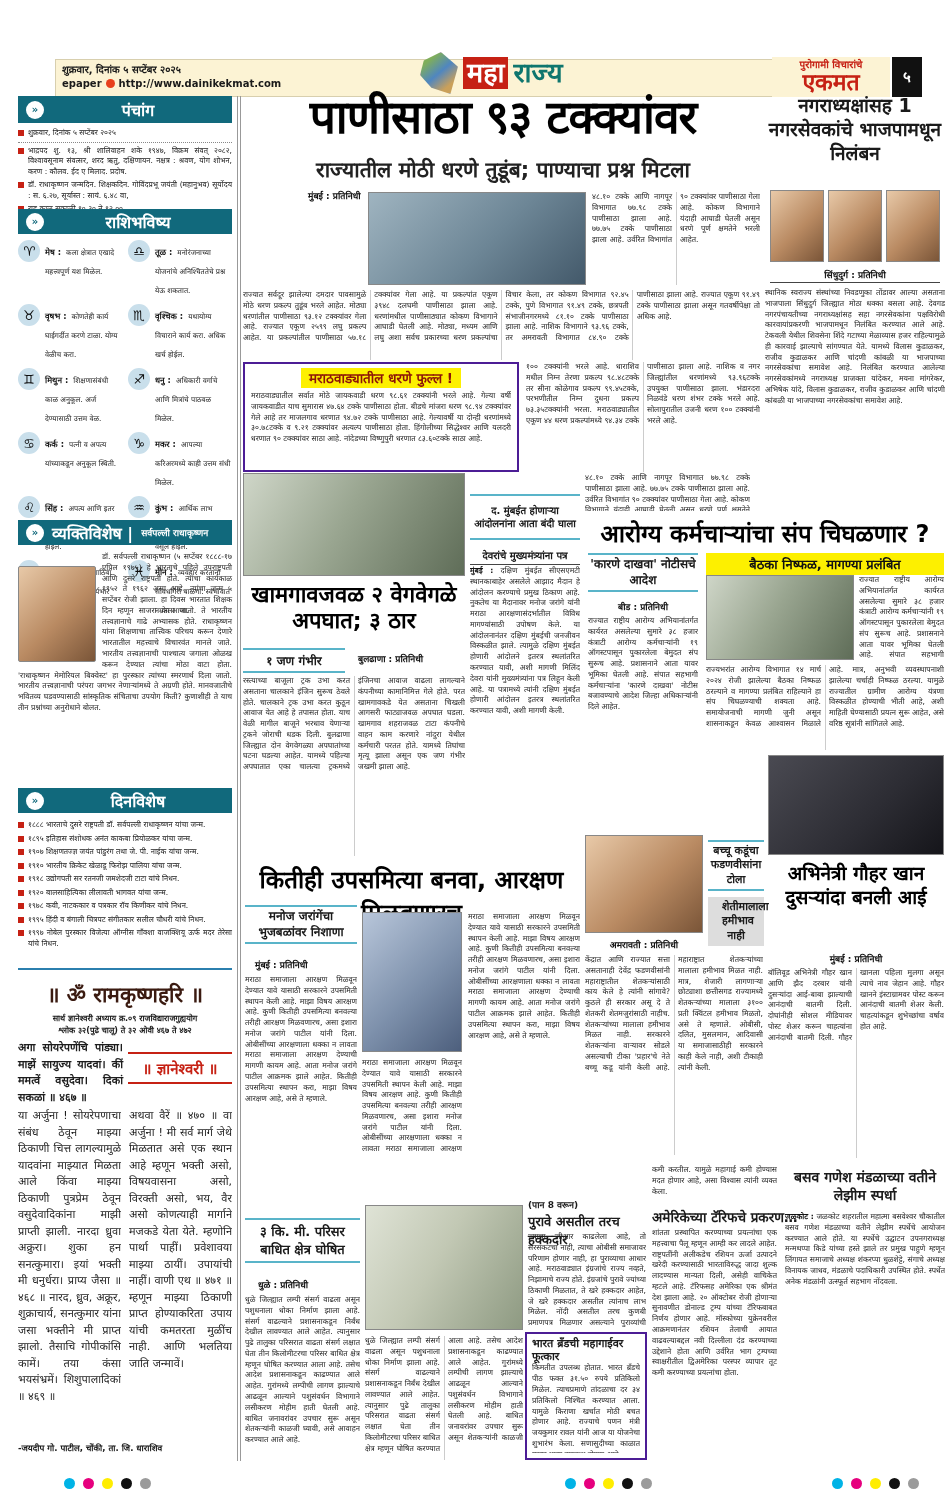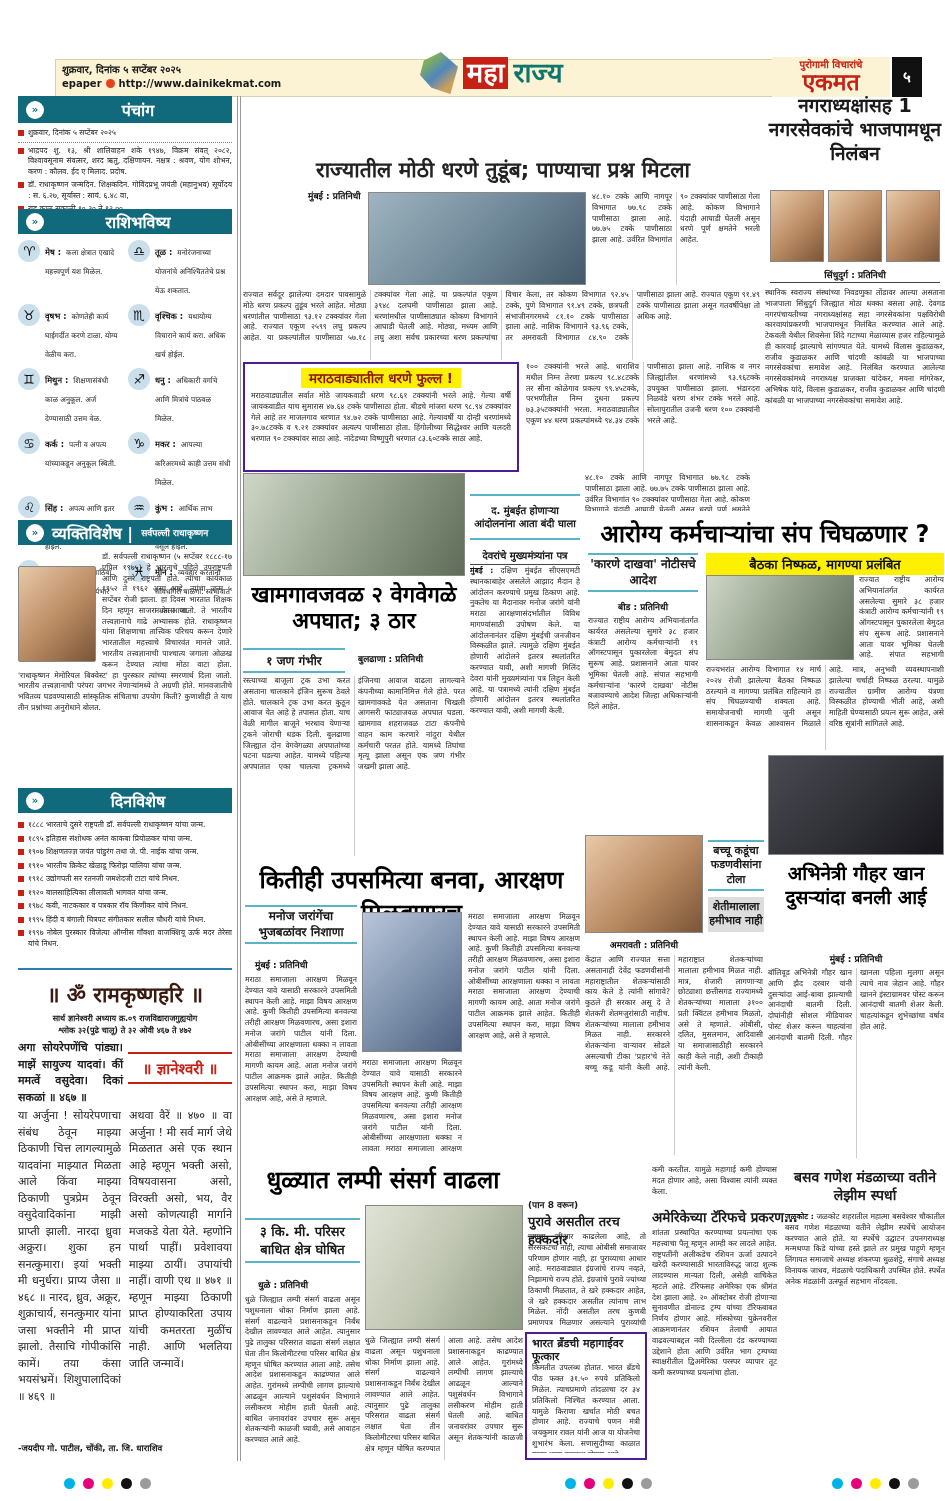--- a/index.html
+++ b/index.html
@@ -197,20 +197,21 @@
   <div class="abs" style="left:18px;top:968px;width:214px;border-top:2px solid #2b7fae;"></div>
   <div class="abs center bold" style="left:18px;top:980px;width:214px;font-size:21px;color:#3a1a10;">॥ ॐ रामकृष्णहरि ॥</div>
   <div class="abs center bold" style="left:18px;top:1012px;width:214px;font-size:8px;">सार्थ ज्ञानेश्वरी अध्याय क्र.०९ राजविद्याराजगुह्ययोग</div>
   <div class="abs center bold" style="left:18px;top:1024px;width:214px;font-size:8px;">श्लोक ३२(पुढे चालू) ते ३२ ओवी ४६७ ते ४७२</div>
   <div class="abs verse bold" style="left:18px;top:1040px;width:105px;">अगा सोयरेपणेंचि पांड्या। माझें सायुज्य यादवां। कीं ममत्वें वसुदेवा। दिकां सकळां ॥ ४६७ ॥</div>
   <div class="abs center g-logo" style="left:128px;top:1052px;width:104px;font-size:15px;padding:4px 0;">॥ ज्ञानेश्वरी ॥</div>
   <div class="abs verse" style="left:18px;top:1108px;width:103px;height:330px;overflow:hidden;">या अर्जुना ! सोयरेपणाचा संबंध ठेवून माझ्या ठिकाणी चित्त लागल्यामुळे यादवांना माझ्यात मिळता आले किंवा माझ्या ठिकाणी पुत्रप्रेम ठेवून वसुदेवादिकांना माझी प्राप्ती झाली. नारदा ध्रुवा अक्रुरा। शुका हन सनत्कुमारा। इयां भक्ती मी धनुर्धरा। प्राप्य जैसा ॥ ४६८ ॥ नारद, ध्रुव, अक्रूर, शुक्राचार्य, सनत्कुमार यांना जसा भक्तीने मी प्राप्त झालो. तैसाचि गोपीकांसि कामें। तया कंसा भयसंभ्रमें। शिशुपालादिकां ॥ ४६९ ॥</div>
   <div class="abs verse" style="left:129px;top:1108px;width:103px;height:330px;overflow:hidden;">अथवा वैरें ॥ ४७० ॥ वा अर्जुना ! मी सर्व मार्ग जेथे मिळतात असे एक स्थान आहे म्हणून भक्ती असो, विषयवासना असो, विरक्ती असो, भय, वैर असो कोणत्याही मार्गाने मजकडे येता येते. म्हणोनि पार्था पाहीं। प्रवेशावया माझ्या ठायीं। उपायांची नाहीं। वाणी एथ ॥ ४७१ ॥ म्हणून माझ्या ठिकाणी प्राप्त होण्याकरिता उपाय यांची कमतरता मुळींच नाही. आणि भलतिया जाति जन्मावें।</div>
   <div class="abs bold" style="left:18px;top:1442px;width:214px;font-size:8.5px;">-जयदीप गो. पाटील, चोंकी, ता. जि. धाराशिव</div>
 
+  <div class="abs center h-xl" style="left:243px;top:92px;width:520px;font-size:46px;line-height:1.1;">पाणीसाठा ९३ टक्क्यांवर</div>
   <div class="abs center bold" style="left:253px;top:155px;width:500px;font-size:21px;color:#222;">राज्यातील मोठी धरणे तुडूंब; पाण्याचा प्रश्न मिटला</div>
   <div class="abs byline" style="left:308px;top:189px;">मुंबई : प्रतिनिधी</div>
   <div class="abs photo" style="left:368px;top:192px;width:218px;height:93px;"></div>
   <div class="abs body-txt cols2" style="left:592px;top:192px;width:168px;height:93px;overflow:hidden;">४८.१० टक्के आणि नागपूर विभागात ७७.९८ टक्के पाणीसाठा झाला आहे. ७७.७५ टक्के पाणीसाठा झाला आहे. उर्वरित विभागांत ९० टक्क्यांवर पाणीसाठा गेला आहे. कोकण विभागाने यंदाही आघाडी घेतली असून धरणे पूर्ण क्षमतेने भरली आहेत.</div>
   <div class="abs body-txt cols4" style="left:243px;top:290px;width:517px;height:70px;overflow:hidden;">राज्यात सर्वदूर झालेल्या दमदार पावसामुळे मोठे धरण प्रकल्प तुडूंब भरले आहेत. मोठ्या धरणांतील पाणीसाठा ९३.१२ टक्क्यांवर गेला आहे. राज्यात एकूण २५९९ लघु प्रकल्प आहेत. या प्रकल्पांतील पाणीसाठा ५७.१८ टक्क्यांवर गेला आहे. या प्रकल्पांत एकूण ३९४८ दलघमी पाणीसाठा झाला आहे. धरणांमधील पाणीसाठ्यात कोकण विभागाने आघाडी घेतली आहे. मोठ्या, मध्यम आणि लघु अशा सर्वच प्रकारच्या धरण प्रकल्पांचा विचार केला, तर कोकण विभागात ९२.४५ टक्के, पुणे विभागात ९१.४९ टक्के, छत्रपती संभाजीनगरमध्ये ८१.१० टक्के पाणीसाठा झाला आहे. नाशिक विभागाने ९३.९६ टक्के, तर अमरावती विभागात ८४.९० टक्के पाणीसाठा झाला आहे. राज्यात एकूण ९१.४९ टक्के पाणीसाठा झाला असून गतवर्षीपेक्षा तो अधिक आहे.</div>
 
   <div class="abs boxed" style="left:243px;top:362px;width:276px;height:110px;padding:4px 6px;">
     <div class="center" style="margin-bottom:3px;">
       <span class="ybar" style="display:inline-block;color:#8c1408;font-size:13.5px;padding:1px 8px;">मराठवाड्यातील धरणे फुल्ल !</span>
     </div>
@@ -249,37 +250,36 @@
   <div class="abs byline center" style="left:588px;top:600px;width:110px;">बीड : प्रतिनिधी</div>
   <div class="abs body-txt" style="left:588px;top:616px;width:110px;height:135px;overflow:hidden;">राज्यात राष्ट्रीय आरोग्य अभियानांतर्गत कार्यरत असलेल्या सुमारे ३८ हजार कंत्राटी आरोग्य कर्मचाऱ्यांनी १९ ऑगस्टपासून पुकारलेला बेमुदत संप सुरूच आहे. प्रशासनाने आता यावर भूमिका घेतली आहे. संपात सहभागी कर्मचाऱ्यांना 'कारणे दाखवा' नोटीस बजावण्याचे आदेश जिल्हा अधिकाऱ्यांनी दिले आहेत.</div>
   <div class="abs center ybar" style="left:706px;top:553px;width:238px;font-size:13px;padding:2px 0;">बैठका निष्फळ, मागण्या प्रलंबित</div>
   <div class="abs photo-crowd" style="left:706px;top:575px;width:148px;height:85px;"></div>
   <div class="abs body-txt cols2" style="left:706px;top:665px;width:238px;height:85px;overflow:hidden;">राज्यभरांत आरोग्य विभागात १४ मार्च २०२४ रोजी झालेल्या बैठका निष्फळ ठरल्याने व मागण्या प्रलंबित राहिल्याने हा संप चिघळण्याची शक्यता आहे. समायोजनाची मागणी जुनी असून शासनाकडून केवळ आश्वासन मिळाले आहे. मात्र, अनुभवी व्यवस्थापनाशी झालेल्या चर्चाही निष्फळ ठरल्या. यामुळे राज्यातील ग्रामीण आरोग्य यंत्रणा विस्कळीत होण्याची भीती आहे, अशी माहिती घेण्यासाठी प्रयत्न सुरू आहेत, असे वरिष्ठ सूत्रांनी सांगितले आहे.</div>
   <div class="abs body-txt" style="left:859px;top:575px;width:85px;height:85px;overflow:hidden;"><span>राज्यात राष्ट्रीय आरोग्य अभियानांतर्गत कार्यरत असलेल्या सुमारे ३८ हजार कंत्राटी आरोग्य कर्मचाऱ्यांनी १९ ऑगस्टपासून पुकारलेला बेमुदत संप सुरूच आहे. प्रशासनाने आता यावर भूमिका घेतली आहे. संपात सहभागी कर्मचाऱ्यांना 'कारणे दाखवा' नोटीस बजावण्याचे आदेश जिल्हा अधिकाऱ्यांनी दिले आहेत.</span></div>
 
   <div class="abs photo-warm" style="left:585px;top:835px;width:118px;height:98px;"></div>
   <div class="abs byline center" style="left:585px;top:938px;width:118px;">अमरावती : प्रतिनिधी</div>
   <div class="abs center bold sub-rules" style="left:708px;top:840px;width:56px;font-size:11px;padding:2px 0;line-height:1.3;">बच्चू कडूंचा फडणवीसांना टोला</div>
-  <div class="abs center bold" style="left:708px;top:897px;width:56px;font-size:11px;background:#ddd;padding:3px 0;line-height:1.3;">शेतीमालाला हमीभाव नाही</div>
+  <div class="abs center bold" style="left:708px;top:897px;width:56px;font-size:11px;background:#ddd;padding:3px 14px;line-height:1.3;">शेतीमालाला हमीभाव नाही</div>
   <div class="abs body-txt cols2" style="left:585px;top:955px;width:178px;height:200px;overflow:hidden;">केंद्रात आणि राज्यात सत्ता असतानाही देवेंद्र फडणवीसांनी महाराष्ट्रातील शेतकऱ्यांसाठी काय केले हे त्यांनी सांगावे? कुठले ही सरकार असू दे ते शेतकरी शेतमजुरांसाठी नाहीच. शेतकऱ्यांच्या मालाला हमीभाव मिळत नाही. सरकारने शेतकऱ्यांना वाऱ्यावर सोडले असल्याची टीका 'प्रहार'चे नेते बच्चू कडू यांनी केली आहे. महाराष्ट्रात शेतकऱ्यांच्या मालाला हमीभाव मिळत नाही. मात्र, शेजारी लागणाऱ्या छोट्याशा छत्तीसगड राज्यामध्ये शेतकऱ्यांच्या मालाला ३१०० प्रती क्विंटल हमीभाव मिळतो, असे ते म्हणाले. ओबीसी, दलित, मुसलमान, आदिवासी या समाजासाठीही सरकारने काही केले नाही, अशी टीकाही त्यांनी केली.</div>
 
   <div class="abs photo-dark" style="left:768px;top:755px;width:176px;height:100px;"></div>
   <div class="abs center h-xl" style="left:768px;top:862px;width:176px;font-size:19px;line-height:1.25;letter-spacing:0;">अभिनेत्री गौहर खान दुसऱ्यांदा बनली आई</div>
   <div class="abs byline center" style="left:768px;top:952px;width:176px;">मुंबई : प्रतिनिधी</div>
   <div class="abs body-txt cols2" style="left:768px;top:968px;width:176px;height:190px;overflow:hidden;">बॉलिवूड अभिनेत्री गौहर खान आणि झैद दरबार यांनी दुसऱ्यांदा आई-बाबा झाल्याची आनंदाची बातमी दिली. दोघांनीही सोशल मीडियावर पोस्ट शेअर करून चाहत्यांना आनंदाची बातमी दिली. गौहर खानला पहिला मुलगा असून त्याचे नाव जेहान आहे. गौहर खानने इंस्टाग्रामवर पोस्ट करून आनंदाची बातमी शेअर केली. चाहत्यांकडून शुभेच्छांचा वर्षाव होत आहे.</div>
 
   <div class="abs center h-xl" style="left:243px;top:862px;width:337px;font-size:24px;letter-spacing:0;">कितीही उपसमित्या बनवा, आरक्षण मिळवणारच</div>
   <div class="abs center bold sub-rules" style="left:245px;top:905px;width:112px;font-size:12px;padding:2px 0;line-height:1.3;">मनोज जरांगेंचा भुजबळांवर निशाणा</div>
   <div class="abs byline" style="left:255px;top:958px;">मुंबई : प्रतिनिधी</div>
   <div class="abs photo" style="left:362px;top:912px;width:100px;height:140px;background:linear-gradient(135deg,#b8c6da,#7d90ab 55%,#4d5f7d);"></div>
   <div class="abs body-txt" style="left:468px;top:912px;width:112px;height:240px;overflow:hidden;">मराठा समाजाला आरक्षण मिळवून देण्यात यावे यासाठी सरकारने उपसमिती स्थापन केली आहे. माझा विषय आरक्षण आहे. कुणी कितीही उपसमित्या बनवल्या तरीही आरक्षण मिळवणारच, असा इशारा मनोज जरांगे पाटील यांनी दिला. ओबीसींच्या आरक्षणाला धक्का न लावता मराठा समाजाला आरक्षण देण्याची मागणी कायम आहे. आता मनोज जरांगे पाटील आक्रमक झाले आहेत. कितीही उपसमित्या स्थापन करा, माझा विषय आरक्षण आहे, असे ते म्हणाले.</div>
   <div class="abs body-txt" style="left:245px;top:975px;width:112px;height:178px;overflow:hidden;">मराठा समाजाला आरक्षण मिळवून देण्यात यावे यासाठी सरकारने उपसमिती स्थापन केली आहे. माझा विषय आरक्षण आहे. कुणी कितीही उपसमित्या बनवल्या तरीही आरक्षण मिळवणारच, असा इशारा मनोज जरांगे पाटील यांनी दिला. ओबीसींच्या आरक्षणाला धक्का न लावता मराठा समाजाला आरक्षण देण्याची मागणी कायम आहे. आता मनोज जरांगे पाटील आक्रमक झाले आहेत. कितीही उपसमित्या स्थापन करा, माझा विषय आरक्षण आहे, असे ते म्हणाले.</div>
   <div class="abs body-txt" style="left:362px;top:1058px;width:100px;height:95px;overflow:hidden;">मराठा समाजाला आरक्षण मिळवून देण्यात यावे यासाठी सरकारने उपसमिती स्थापन केली आहे. माझा विषय आरक्षण आहे. कुणी कितीही उपसमित्या बनवल्या तरीही आरक्षण मिळवणारच, असा इशारा मनोज जरांगे पाटील यांनी दिला. ओबीसींच्या आरक्षणाला धक्का न लावता मराठा समाजाला आरक्षण देण्याची मागणी कायम आहे. आता मनोज जरांगे पाटील आक्रमक झाले आहेत. कितीही उपसमित्या स्थापन करा, माझा विषय आरक्षण आहे, असे ते म्हणाले.</div>
 
-  <div class="abs center h-xl" style="left:243px;top:1162px;width:280px;font-size:24px;letter-spacing:0;">धुळ्यात लम्पी संसर्ग वाढला</div>
   <div class="abs center bold sub-rules" style="left:245px;top:1218px;width:115px;font-size:13px;padding:3px 0;line-height:1.35;">३ कि. मी. परिसर बाधित क्षेत्र घोषित</div>
   <div class="abs byline" style="left:258px;top:1278px;">धुळे : प्रतिनिधी</div>
   <div class="abs photo-crowd" style="left:365px;top:1205px;width:158px;height:125px;background:linear-gradient(120deg,#dfe3d6,#c2c8b4 45%,#8e9a82);"></div>
   <div class="abs body-txt" style="left:245px;top:1295px;width:115px;height:165px;overflow:hidden;">धुळे जिल्ह्यात लम्पी संसर्ग वाढला असून पशुधनाला धोका निर्माण झाला आहे. संसर्ग वाढल्याने प्रशासनाकडून निर्बंध देखील लावण्यात आले आहेत. त्यानुसार पुढे तालुका परिसरात वाढता संसर्ग लक्षात घेता तीन किलोमीटरचा परिसर बाधित क्षेत्र म्हणून घोषित करण्यात आला आहे. तसेच आदेश प्रशासनाकडून काढण्यात आले आहेत. गुरांमध्ये लम्पीची लागण झाल्याचे आढळून आल्याने पशुसंवर्धन विभागाने लसीकरण मोहीम हाती घेतली आहे. बाधित जनावरांवर उपचार सुरू असून शेतकऱ्यांनी काळजी घ्यावी, असे आवाहन करण्यात आले आहे.</div>
   <div class="abs body-txt" style="left:365px;top:1336px;width:158px;height:124px;overflow:hidden;column-count:2;column-gap:8px;column-rule:1px solid #ccc;">धुळे जिल्ह्यात लम्पी संसर्ग वाढला असून पशुधनाला धोका निर्माण झाला आहे. संसर्ग वाढल्याने प्रशासनाकडून निर्बंध देखील लावण्यात आले आहेत. त्यानुसार पुढे तालुका परिसरात वाढता संसर्ग लक्षात घेता तीन किलोमीटरचा परिसर बाधित क्षेत्र म्हणून घोषित करण्यात आला आहे. तसेच आदेश प्रशासनाकडून काढण्यात आले आहेत. गुरांमध्ये लम्पीची लागण झाल्याचे आढळून आल्याने पशुसंवर्धन विभागाने लसीकरण मोहीम हाती घेतली आहे. बाधित जनावरांवर उपचार सुरू असून शेतकऱ्यांनी काळजी घ्यावी, असे आवाहन करण्यात आले आहे.</div>
 
   <div class="abs bold" style="left:528px;top:1198px;font-size:9px;">(पान 8 वरून)</div>
   <div class="abs bold" style="left:528px;top:1212px;width:130px;font-size:13px;">पुरावे असतील तरच हक्कदार</div>
   <div class="abs body-txt" style="left:528px;top:1232px;width:118px;height:95px;overflow:hidden;">ज्याचा जीआर काढलेला आहे, तो सरसकटचा नाही, त्याचा ओबीसी समाजावर परिणाम होणार नाही, हा पुराव्याचा आधार आहे. मराठवाड्यात इंग्रजांचे राज्य नव्हते, निझामाचे राज्य होते. इंग्रजांचे पुरावे ज्यांच्या ठिकाणी मिळतात, ते खरे हक्कदार आहेत, जे खरे हक्कदार असतील त्यांनाच लाभ मिळेल. नोंदी असतील तरच कुणबी प्रमाणपत्र मिळणार असल्याने पुराव्यांची छाननी सुरू आहे. जीआरचे स्वागत केले आहे, असे ते म्हणाले.</div>
   <div class="abs boxed" style="left:525px;top:1332px;width:122px;height:128px;padding:3px 5px;">

